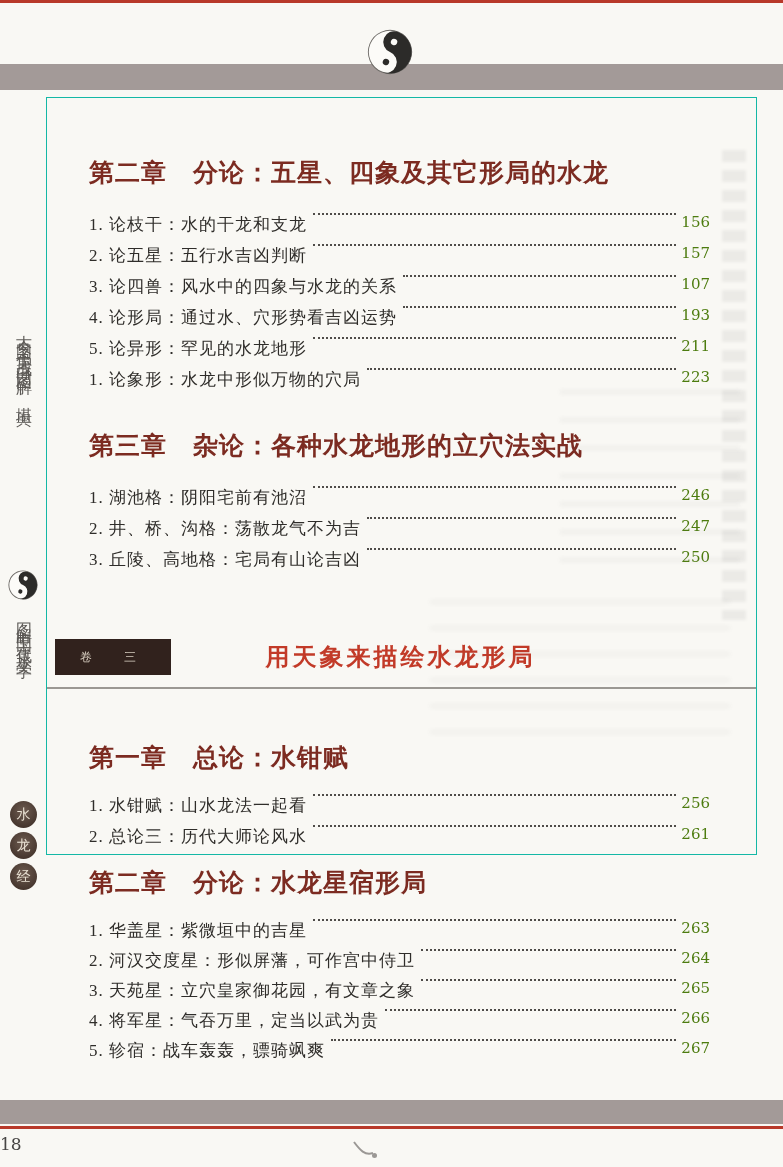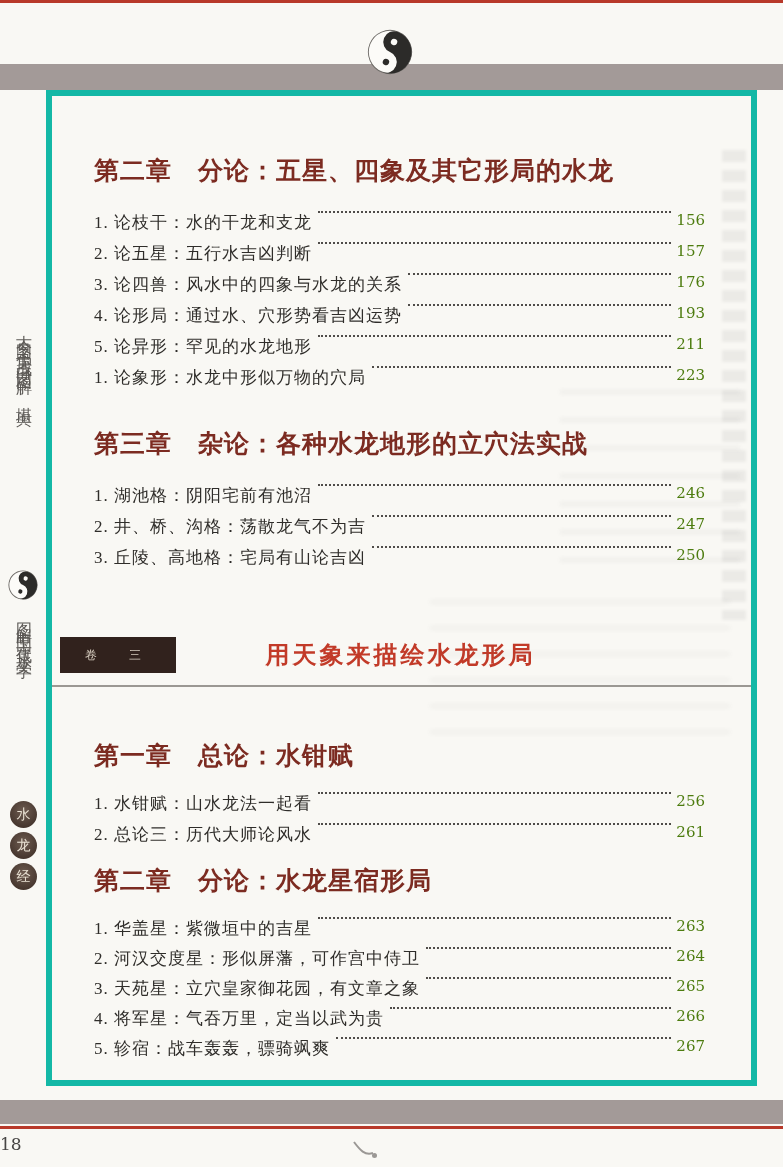--- a/index.html
+++ b/index.html
@@ -21,22 +21,22 @@
           color:#5b5855;font-size:16px;letter-spacing:5px;left:13px;
           font-family:"Liberation Serif",serif;}
   .v-series{top:322px;}
   .v-collection{top:610px;}
   .seals{position:absolute;left:10px;top:799px;display:flex;flex-direction:column;}
   .seal{width:27px;height:27px;border-radius:50%;margin:2px 0;
         background:radial-gradient(circle at 50% 38%,#6e5c51,#382922);
         color:#e9e1d3;display:flex;align-items:center;justify-content:center;
         font-size:14px;font-family:"Liberation Serif",serif;}
   
-  .content-box{position:absolute;left:46px;top:90px;width:711px;height:996px;
-               border:6px solid #14b8a6;box-sizing:border-box;background:transparent;}
+  .content-box{position:absolute;left:46px;top:97px;width:711px;height:758px;
+               border:1px solid #14b8a6;box-sizing:border-box;background:transparent;}
   .toc-section{margin:0 46px 0 42px;}
   .toc-section.first{padding-top:58px;}
   .s2{margin-top:30px;}
   .s3{margin-top:52px;}
   .s4{margin-top:10px;}
   .toc-heading{font-size:25px;font-weight:bold;color:var(--heading_red,#7c2b21);
                letter-spacing:1px;margin:0 0 24px 0;}
   .s3 .toc-heading,.s4 .toc-heading{margin-bottom:20px;}
   .toc-row{display:flex;align-items:flex-start;height:31px;font-size:17px;color:#2f2d2a;
            font-family:"Liberation Serif",serif;}
@@ -110,21 +110,21 @@
             <span class="toc-page">156</span>
           </div>
           <div class="toc-row">
             <span class="toc-text">2. 论五星：五行水吉凶判断</span>
             <span class="toc-dots"></span>
             <span class="toc-page">157</span>
           </div>
           <div class="toc-row">
             <span class="toc-text">3. 论四兽：风水中的四象与水龙的关系</span>
             <span class="toc-dots"></span>
-            <span class="toc-page">176</span>
+            <span class="toc-page">107</span>
           </div>
           <div class="toc-row">
             <span class="toc-text">4. 论形局：通过水、穴形势看吉凶运势</span>
             <span class="toc-dots"></span>
             <span class="toc-page">193</span>
           </div>
           <div class="toc-row">
             <span class="toc-text">5. 论异形：罕见的水龙地形</span>
             <span class="toc-dots"></span>
             <span class="toc-page">211</span>

